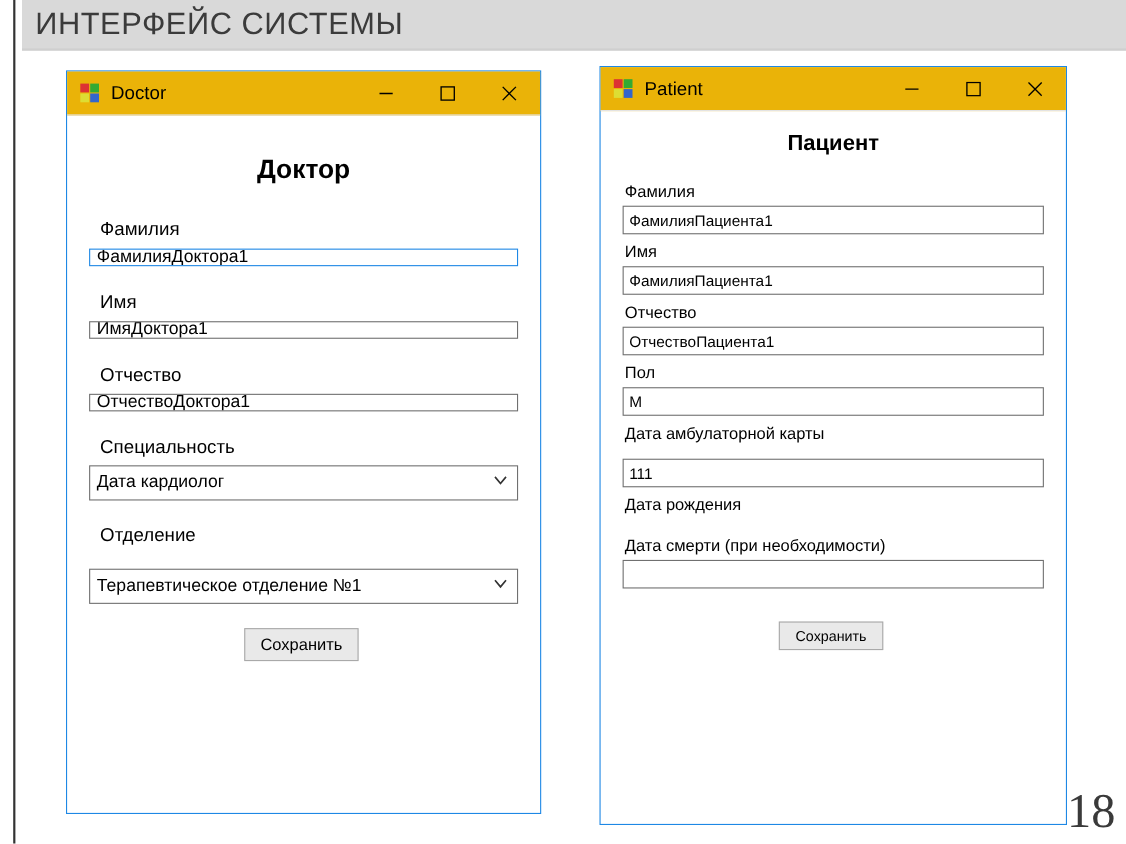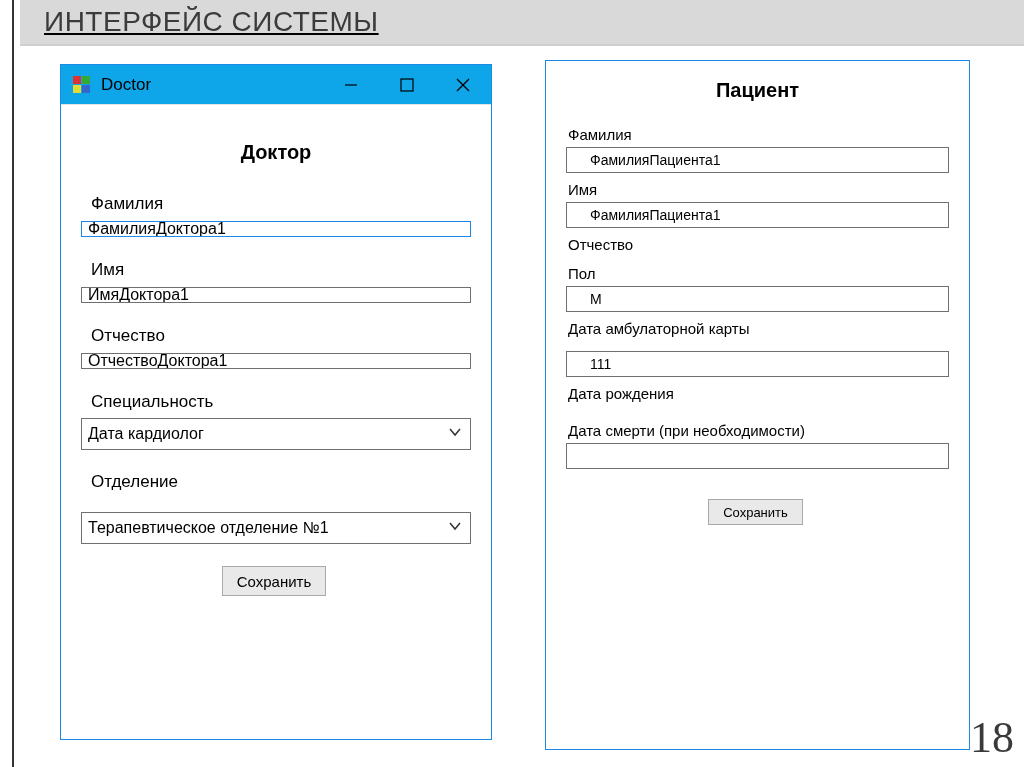--- a/index.html
+++ b/index.html
@@ -15,24 +15,23 @@
     width: 1024px; height: 767px;
     background: #ffffff;
   }
   .title-bar {
     position: absolute;
     left: 20px; top: 0;
     right: 0;
     height: 46px;
     background: #d9d9d9;
     border-bottom: 2px solid #cfcfcf;
-    padding-left: 24px;
+    padding-left: 12px;
     display: flex;
     align-items: center;
-    text-decoration: underline;
   }
   .title-bar h1 {
     margin: 0;
     font-size: 28px;
     font-weight: 400;
     color: #3b3b3b;
     letter-spacing: 0.5px;
   }
   .vline {
     position: absolute;
@@ -57,21 +56,21 @@
   }
   .window.doctor { left: 60px;  top: 64px;  width: 432px; height: 676px; }
   .window.patient{ left: 545px; top: 60px;  width: 425px; height: 690px; }
 
   
   .win-titlebar {
     height: 40px;
     display: flex;
     align-items: center;
     border-bottom: 1px solid #e3e3e3;
-    background: #0ea5e9;
+    background: #eab308;
   }
   .win-icon {
     width: 18px; height: 18px;
     margin: 0 10px 0 12px;
     display: grid;
     grid-template-columns: 8px 8px;
     grid-template-rows: 8px 8px;
     gap: 1px;
   }
   .win-icon span:nth-child(1){ background:#d33; }
@@ -94,41 +93,41 @@
 
   
   .form-area {
     padding: 8px 20px 0 20px;
   }
   .form-title {
     text-align: center;
     font-weight: 700;
     margin: 18px 0 24px 0;
   }
-  .doctor .form-title { font-size: 20px; margin-top: 28px; margin-bottom: 30px; }
+  .doctor .form-title { font-size: 24px; margin-top: 28px; margin-bottom: 30px; }
   .patient .form-title { font-size: 20px; margin-top: 10px; margin-bottom: 24px; }
 
   .field-label {
     font-size: 17px;
     color: #000;
     margin: 0 0 6px 10px;
   }
   .patient .field-label { font-size: 15px; margin-left: 2px; margin-bottom: 4px; }
 
   .text-input {
     width: 100%;
     height: 16px;
     border: 1px solid #707070;
     font-size: 16px;
     padding: 2px 6px;
     font-family: inherit;
     color: #000;
     background: #fff;
   }
-  .patient .text-input { height: 26px; font-size: 14px; padding: 1px 23px; }
+  .patient .text-input { height: 26px; font-size: 14px; padding: 1px 5px; }
   .text-input.focused { border: 1px solid #1e88e5; }
 
   .field-gap-d { height: 22px; }
   .field-gap-p { height: 8px; }
 
   .combo {
     position: relative;
     width: 100%;
     height: 32px;
     border: 1px solid #707070;
@@ -238,33 +237,60 @@
         </span>
       </div>
 
       <div class="save-row">
         <button class="save-btn">Сохранить</button>
       </div>
     </div>
   </div>
 
   <div class="window patient">
+    <div class="win-titlebar">
+      <div class="win-icon">
+        <span></span>
+          <span></span>
+          <span></span>
+          <span></span>
+      </div>
+      <div class="win-title">Patient</div>
+      <div class="win-spacer"></div>
+      <div class="win-btn">
+        <svg viewBox="0 0 14 14">
+            <line x1="1" y1="7" x2="13" y2="7"></line>
+          </svg>
+      </div>
+      <div class="win-btn">
+        <svg viewBox="0 0 14 14">
+            <rect x="1" y="1" width="12" height="12"></rect>
+          </svg>
+      </div>
+      <div class="win-btn">
+        <svg viewBox="0 0 14 14">
+            <line x1="1" y1="1" x2="13" y2="13"></line>
+            <line x1="13" y1="1" x2="1" y2="13"></line>
+          </svg>
+      </div>
+    </div>
 
     <div class="form-area">
       <div class="form-title">Пациент</div>
 
       <div class="field-label">Фамилия</div>
       <input class="text-input" value="ФамилияПациента1" style="">
       <div class="field-gap-p"></div>
 
       <div class="field-label">Имя</div>
       <input class="text-input" value="ФамилияПациента1" style="">
       <div class="field-gap-p"></div>
 
       <div class="field-label">Отчество</div>
+      <input class="text-input" value="ОтчествоПациента1" style="">
       <div class="field-gap-p"></div>
 
       <div class="field-label">Пол</div>
       <input class="text-input" value="М" style="">
       <div class="field-gap-p"></div>
 
       <div class="field-label">Дата амбулаторной карты</div>
       <div style="height:10px"></div>
       <input class="text-input" value="111" style="">
       <div class="field-gap-p"></div>

